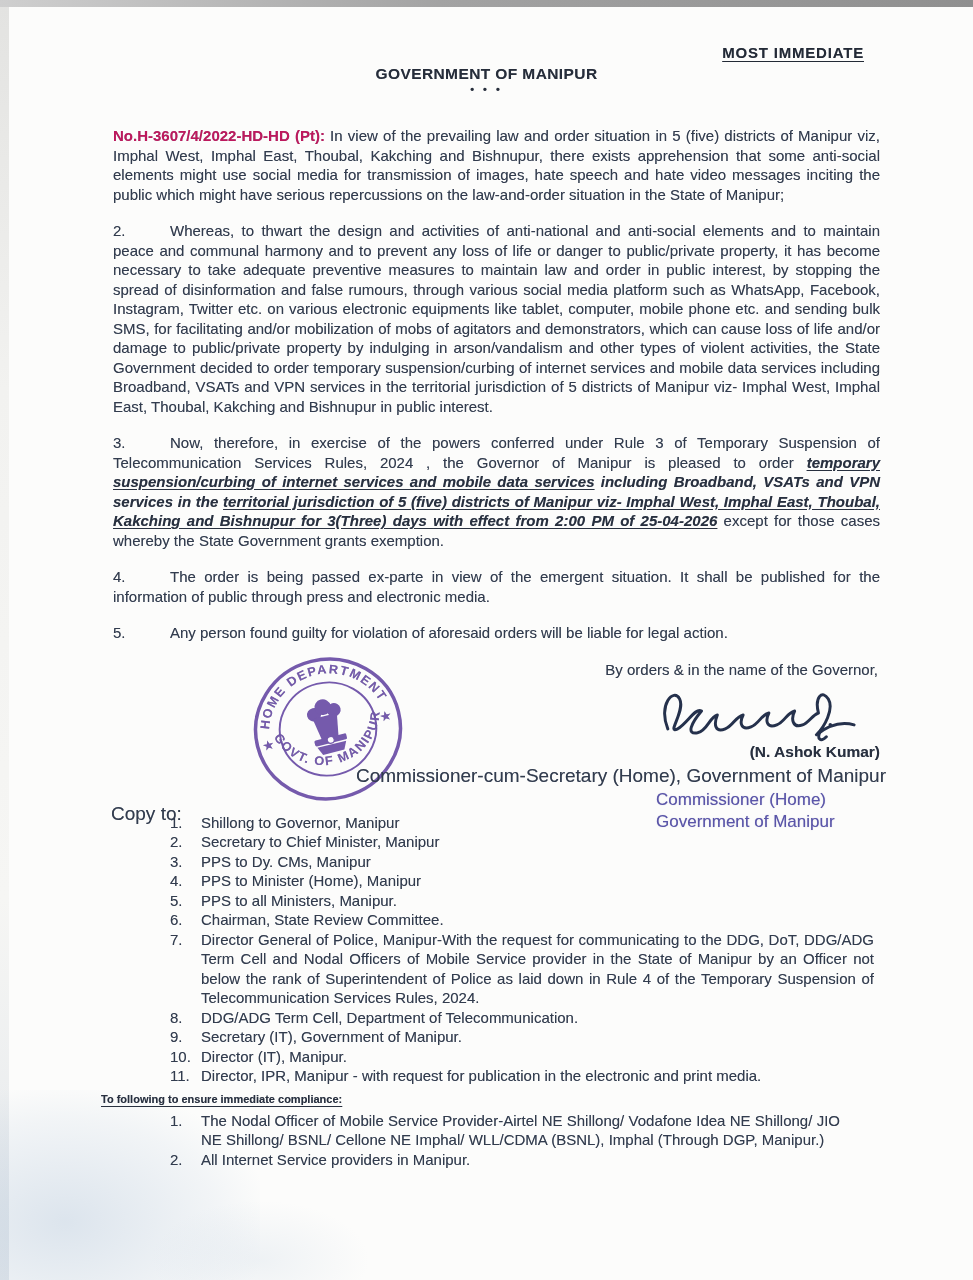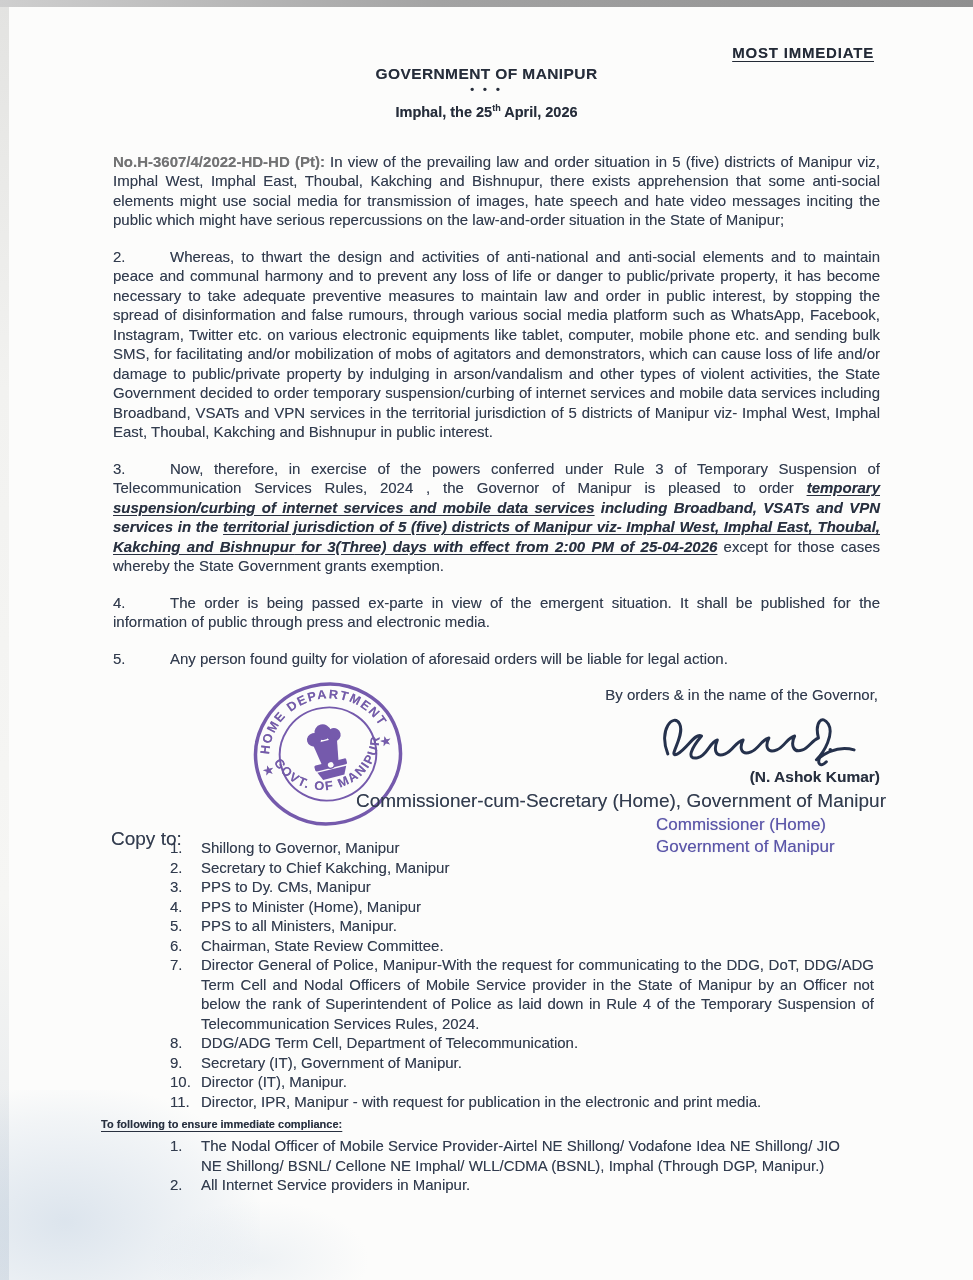--- a/index.html
+++ b/index.html
@@ -14,37 +14,37 @@
   .scan-top { position:absolute; top:0; left:0; right:0; height:7px;
     background:linear-gradient(90deg,#cfcfcf,#a3a3a3 45%,#8f8f8f); }
   .scan-left { position:absolute; top:7px; left:0; bottom:0; width:9px;
     background:linear-gradient(180deg,#e3e3e1,#f2f2f0 30%,#f6f6f4 70%,#e3e7eb); }
   .scan-blot-bl { position:absolute; left:-40px; bottom:-30px; width:300px; height:220px;
     background:radial-gradient(ellipse at 35% 60%, rgba(168,190,214,0.38), rgba(168,190,214,0.12) 55%, transparent 75%); }
   .scan-blot-b2 { position:absolute; left:150px; bottom:-40px; width:220px; height:120px;
     background:radial-gradient(ellipse, rgba(175,195,215,0.18), transparent 70%); }
 
   .tag {
-    position:absolute; top:44px; right:99px;
+    position:absolute; top:44px; right:109px;
     font-weight:bold; font-size:15px; letter-spacing:0.8px;
     text-decoration:underline; text-underline-offset:3px; color:#232a36;
   }
   .header { padding-top:64px; text-align:center; color:#262d3a; }
   .header .h1 { font-size:15.5px; font-weight:bold; letter-spacing:0.4px; line-height:19px; }
   .header .h2 { font-size:15.5px; font-weight:bold; letter-spacing:0.4px; line-height:19px; }
   .header .dots { font-size:11px; font-weight:bold; line-height:13px; letter-spacing:3px; }
   .header .title { margin-top:12px; font-size:16.5px; font-weight:bold; letter-spacing:7px;
     text-decoration:underline; text-underline-offset:4px; line-height:22px; }
   .header .dateline { margin-top:3px; font-size:14.5px; font-weight:bold; line-height:19px; }
   sup { font-size:9px; vertical-align:super; }
 
   .content { position:relative; margin:0 93px 0 113px; }
   .para { font-size:15px; line-height:19.5px; text-align:justify; margin-top:17px; }
   .para.first { margin-top:30px; }
-  .pref { font-weight:bold; color:#737373; }
+  .pref { font-weight:bold; color:#be185d; }
   .pnum { display:inline-block; width:57px; }
   .biu { font-weight:bold; font-style:italic; text-decoration:underline; text-underline-offset:2px; color:#28303f; }
   .bi  { font-weight:bold; font-style:italic; color:#28303f; }
 
   .sig-region { position:relative; height:158px; margin-top:12px; }
 
   .seal { position:absolute; left:122px; top:-4px; width:186px; height:156px;
     color:#6a4da6; opacity:0.92; transform:rotate(-14deg) scaleY(0.96); }
   .seal text { fill:currentColor; font-family:"Liberation Sans", sans-serif; font-weight:bold; }
 
@@ -76,21 +76,20 @@
   <div class="scan-top"></div>
   <div class="scan-left"></div>
   <div class="scan-blot-bl"></div>
   <div class="scan-blot-b2"></div>
 
   <div class="tag">MOST IMMEDIATE</div>
 
   <div class="header">
     <div class="h1">GOVERNMENT OF MANIPUR</div>
     <div class="dots">• • •</div>
-    <div class="dateline"><span>Imphal, the 25</span><sup>th</sup><span> April, 2026</span></div>
   </div>
 
   <div class="content">
 
     <p class="para first"><span class="pref">No.H-3607/4/2022-HD-HD (Pt):</span><span> In view of the prevailing law and order situation in 5 (five) districts of Manipur viz, Imphal West, Imphal East, Thoubal, Kakching and Bishnupur, there exists apprehension that some anti-social elements might use social media for transmission of images, hate speech and hate video messages inciting the public which might have serious repercussions on the law-and-order situation in the State of Manipur;</span></p>
 
     <p class="para"><span class="pnum">2.</span><span>Whereas, to thwart the design and activities of anti-national and anti-social elements and to maintain peace and communal harmony and to prevent any loss of life or danger to public/private property, it has become necessary to take adequate preventive measures to maintain law and order in public interest, by stopping the spread of disinformation and false rumours, through various social media platform such as WhatsApp, Facebook, Instagram, Twitter etc. on various electronic equipments like tablet, computer, mobile phone etc. and sending bulk SMS, for facilitating and/or mobilization of mobs of agitators and demonstrators, which can cause loss of life and/or damage  to public/private property by indulging in arson/vandalism and other types of violent activities, the State Government decided to order temporary suspension/curbing of internet services and mobile data services including Broadband, VSATs and VPN services in the territorial jurisdiction of 5 districts of Manipur viz- Imphal West, Imphal East, Thoubal, Kakching and Bishnupur in public interest.</span></p>
 
     <p class="para"><span class="pnum">3.</span><span>Now, therefore, in exercise of the powers conferred under Rule 3 of Temporary Suspension of Telecommunication Services Rules, 2024 , the Governor of Manipur is pleased to order </span><span class="biu">temporary suspension/curbing of internet services and mobile data services</span><span class="bi"> including Broadband, VSATs and VPN services in the </span><span class="biu">territorial jurisdiction of 5 (five) districts of Manipur viz- Imphal West, Imphal East, Thoubal, Kakching and Bishnupur</span><span class="biu"> for 3(Three) days with effect from 2:00 PM of 25-04-2026</span><span> except for those cases whereby the  State Government grants exemption.</span></p>
 
@@ -144,21 +143,21 @@
       <div class="copyto-label">Copy to:</div>
     </div>
 
     <ol class="doc-list">
       <li>
           <span class="li-num">1.</span>
           <span class="li-text">Shillong to Governor, Manipur</span>
         </li>
       <li>
           <span class="li-num">2.</span>
-          <span class="li-text">Secretary to Chief Kakching, Manipur</span>
+          <span class="li-text">Secretary to Chief Minister, Manipur</span>
         </li>
       <li>
           <span class="li-num">3.</span>
           <span class="li-text">PPS to Dy. CMs, Manipur</span>
         </li>
       <li>
           <span class="li-num">4.</span>
           <span class="li-text">PPS to Minister (Home), Manipur</span>
         </li>
       <li>

